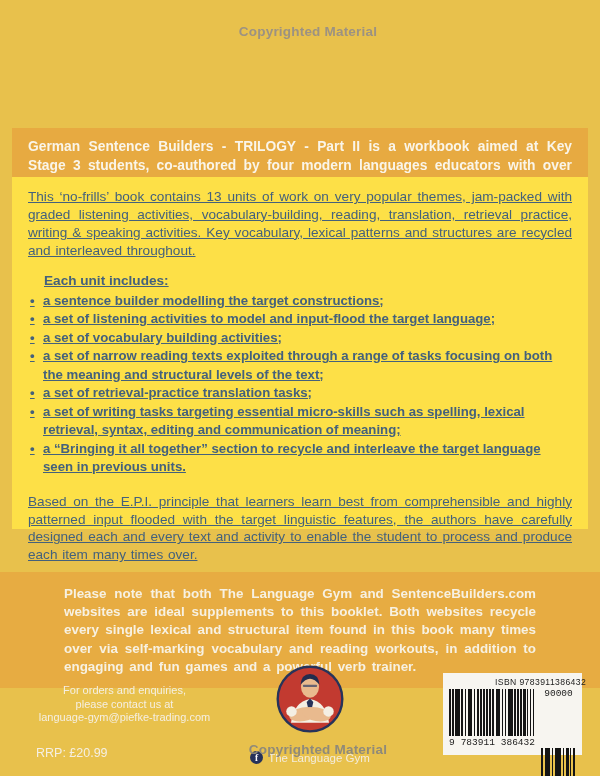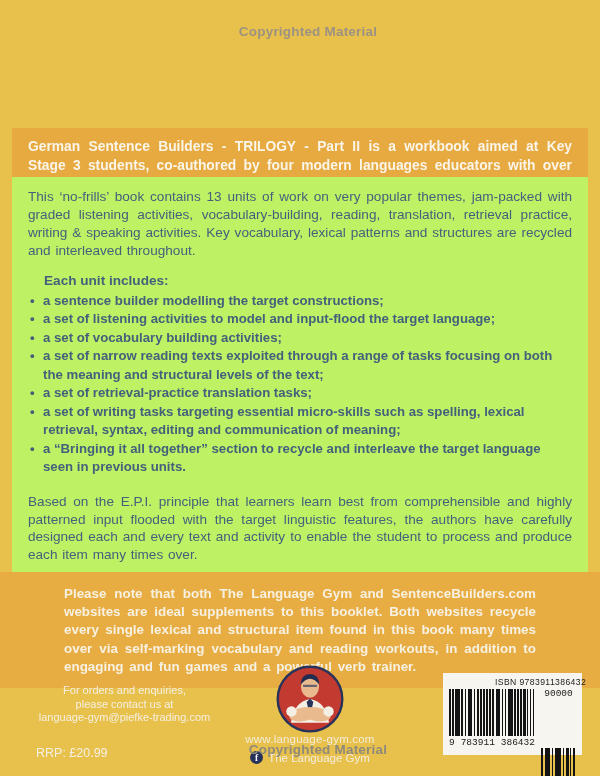--- a/index.html
+++ b/index.html
@@ -8,22 +8,22 @@
 
   .watermark{position:absolute;width:100%;text-align:center;font-size:13.5px;font-weight:bold;
     color:#9c9282;letter-spacing:.2px;padding-left:8px;}
   .wm-top{top:24px;}
   .wm-bottom{top:742px;left:205px;width:210px;color:#8f8a7a;z-index:9;}
 
   .header-box{position:absolute;left:12px;top:100px;width:576px;height:77px;box-sizing:border-box;
     background:#e7aa41;padding:9px 16px;color:#faf5e9;font-weight:bold;font-size:13.8px;
     line-height:19px;text-align:justify;word-spacing:2px;margin-top:28px;}
 
-  .white-panel{position:absolute;left:12px;top:177px;width:576px;height:395px;box-sizing:border-box;
-    background:#bef264;padding:11px 16px 0 16px;color:#44617c;}
+  .white-panel{position:absolute;left:12px;top:177px;width:576px;height:352px;box-sizing:border-box;
+    background:#fde047;padding:11px 16px 0 16px;color:#44617c;text-decoration:underline;}
   .intro{margin:0 0 12px 0;font-size:13.6px;line-height:17.9px;text-align:justify;word-spacing:1px;}
   .includes-heading{font-size:13.6px;font-weight:bold;margin:0 0 2px 16px;line-height:18px;}
   .bullet-row{display:flex;font-weight:bold;font-size:13.2px;line-height:18.5px;margin-left:2px;}
   .bullet-char{flex:0 0 13px;}
   .bullet-text{flex:1;}
   .epi{margin:16px 0 0 0;font-size:13.6px;line-height:17.9px;text-align:justify;word-spacing:1px;}
 
   .note-box{position:absolute;left:0;top:572px;width:600px;box-sizing:border-box;background:#e7ac42;
     padding:13px 64px 12px 64px;color:#f7f1e2;font-weight:bold;font-size:13.4px;line-height:18.2px;
     text-align:justify;word-spacing:2px;min-height:96px;}
@@ -123,21 +123,20 @@
     <rect x="32.5" y="24" width="15" height="2.2" rx="1" fill="#3a4668" opacity="0.75"></rect>
     <polygon points="40,38.5 36.5,42 40,57 43.5,42" fill="#27335a"></polygon>
     <g fill="#e9ba8e">
       <ellipse cx="33" cy="55" rx="15" ry="7.2" transform="rotate(-10 33 55)"></ellipse>
       <ellipse cx="47" cy="55" rx="15" ry="7.2" transform="rotate(10 47 55)"></ellipse>
     </g>
     <circle cx="20.5" cy="52" r="5.5" fill="#f4efe4"></circle>
     <circle cx="59.5" cy="52" r="5.5" fill="#f4efe4"></circle>
   </svg>
 
-  <div class="site-line">www.language-gym.com</div>
 
   <div class="watermark wm-bottom">Copyrighted Material</div>
 
   <div class="fb-row">
     <span class="fb-icon">f</span>
     <span>The Language Gym</span>
   </div>
 
   <div class="barcode-box">
     <div class="isbn-line">ISBN 9783911386432</div>

